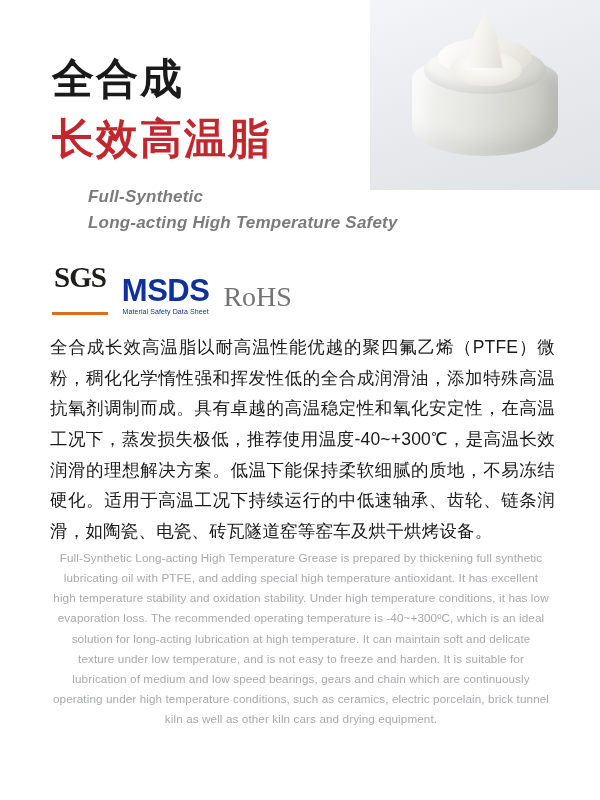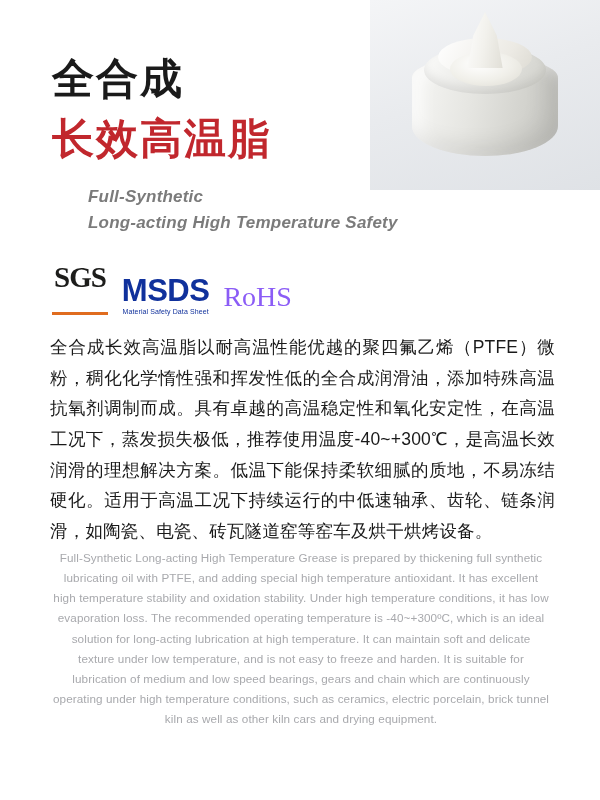--- a/index.html
+++ b/index.html
@@ -163,21 +163,21 @@
   }
   .msds-sub {
     font-size: 7px;
     color: #10319c;
     margin-top: 2px;
     letter-spacing: 0.1px;
   }
   .rohs-text {
     font-family: "Liberation Serif", serif;
     font-size: 28px;
-    color: #8b5cf6;
+    color: #737373;
     line-height: 1;
     padding-bottom: 4px;
   }
 
   
   .body-cn {
     position: absolute;
     left: 50px;
     top: 332px;
     width: 505px;

